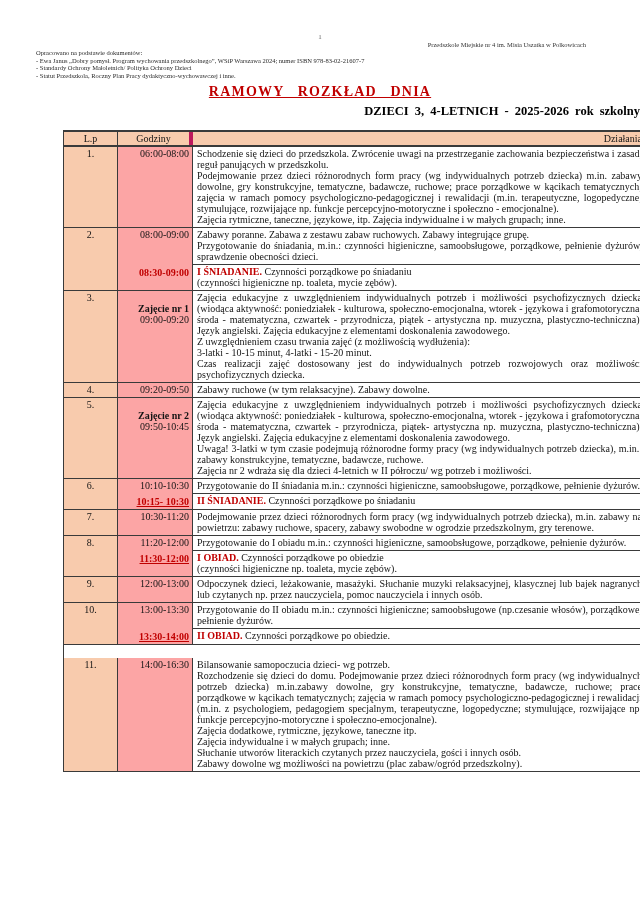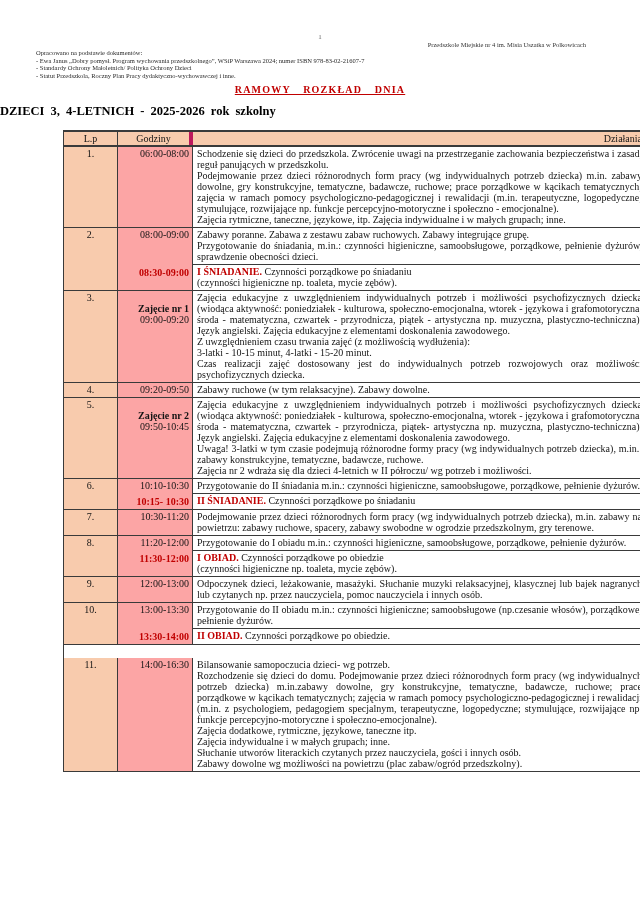--- a/index.html
+++ b/index.html
@@ -10,41 +10,41 @@
     font-family:"Liberation Serif", serif;
     overflow:hidden;
   }
   .pageno { position:absolute; top:33px; left:0; right:0; text-align:center;
     font-size:7px; color:#666; }
   .hdr-right { position:absolute; top:41px; right:54px;
     font-size:6.5px; color:#333; }
   .sources { position:absolute; top:49px; left:36px;
     font-size:6.5px; color:#2a2a2a; line-height:7.6px; }
   .title { position:absolute; top:84px; left:0; right:0; text-align:center;
-    font-size:10px; font-weight:bold; color:#C00000;
+    font-size:14px; font-weight:bold; color:#C00000;
     text-decoration:underline; word-spacing:9px; letter-spacing:1.2px; }
-  .subtitle { position:absolute; top:104px; left:0; right:0; text-align:left;
+  .subtitle { position:absolute; top:104px; left:0; right:0; text-align:right;
     font-size:12.5px; font-weight:bold; color:#000; word-spacing:3px; }
 
   .tbl { position:absolute; top:130px; left:63px; width:584px;
     border:1px solid #3a3a3a; border-top-width:2px;
     font-size:10px; line-height:11px; }
   .grid-row { display:grid; grid-template-columns:54px 75px 1fr; }
   .thead { background:#F8CBAD; border-bottom:2px solid #3a3a3a; }
   .tbody .grid-row { border-bottom:1px solid #3a3a3a; }
   .tbody .grid-row:last-child { border-bottom:none;margin-top:13px; }
   .cell { padding:1px 3px 2px 3px; }
   .lp { background:#F8CBAD; border-right:1px solid #3a3a3a; text-align:center; }
   .time { background:#fca5a5; border-right:1px solid #3a3a3a; text-align:right; }
   .timegap { padding-top:12px; }
   .act { background:#ffffff; padding:1px 4px 2px 4px; text-align:justify; }
   .act p { margin:0; }
   .sub-act { border-top:1px solid #3a3a3a; }
   .sub-time { color:#C00000; font-weight:bold; padding-top:3px; }
-  .u { }
+  .u { text-decoration:underline; }
   .b { font-weight:bold; }
   .red { color:#C00000; font-weight:bold; }
   .hd-l { text-align:center; padding:1px 3px; border-right:1px solid #3a3a3a; }
   .hd-g { text-align:center; padding:1px 3px; border-right:4px solid #be185d; }
   .hd-d { text-align:right; padding:1px 4px; }
 </style>
 </head>
 <body>
 
 <div class="pageno">1</div>

